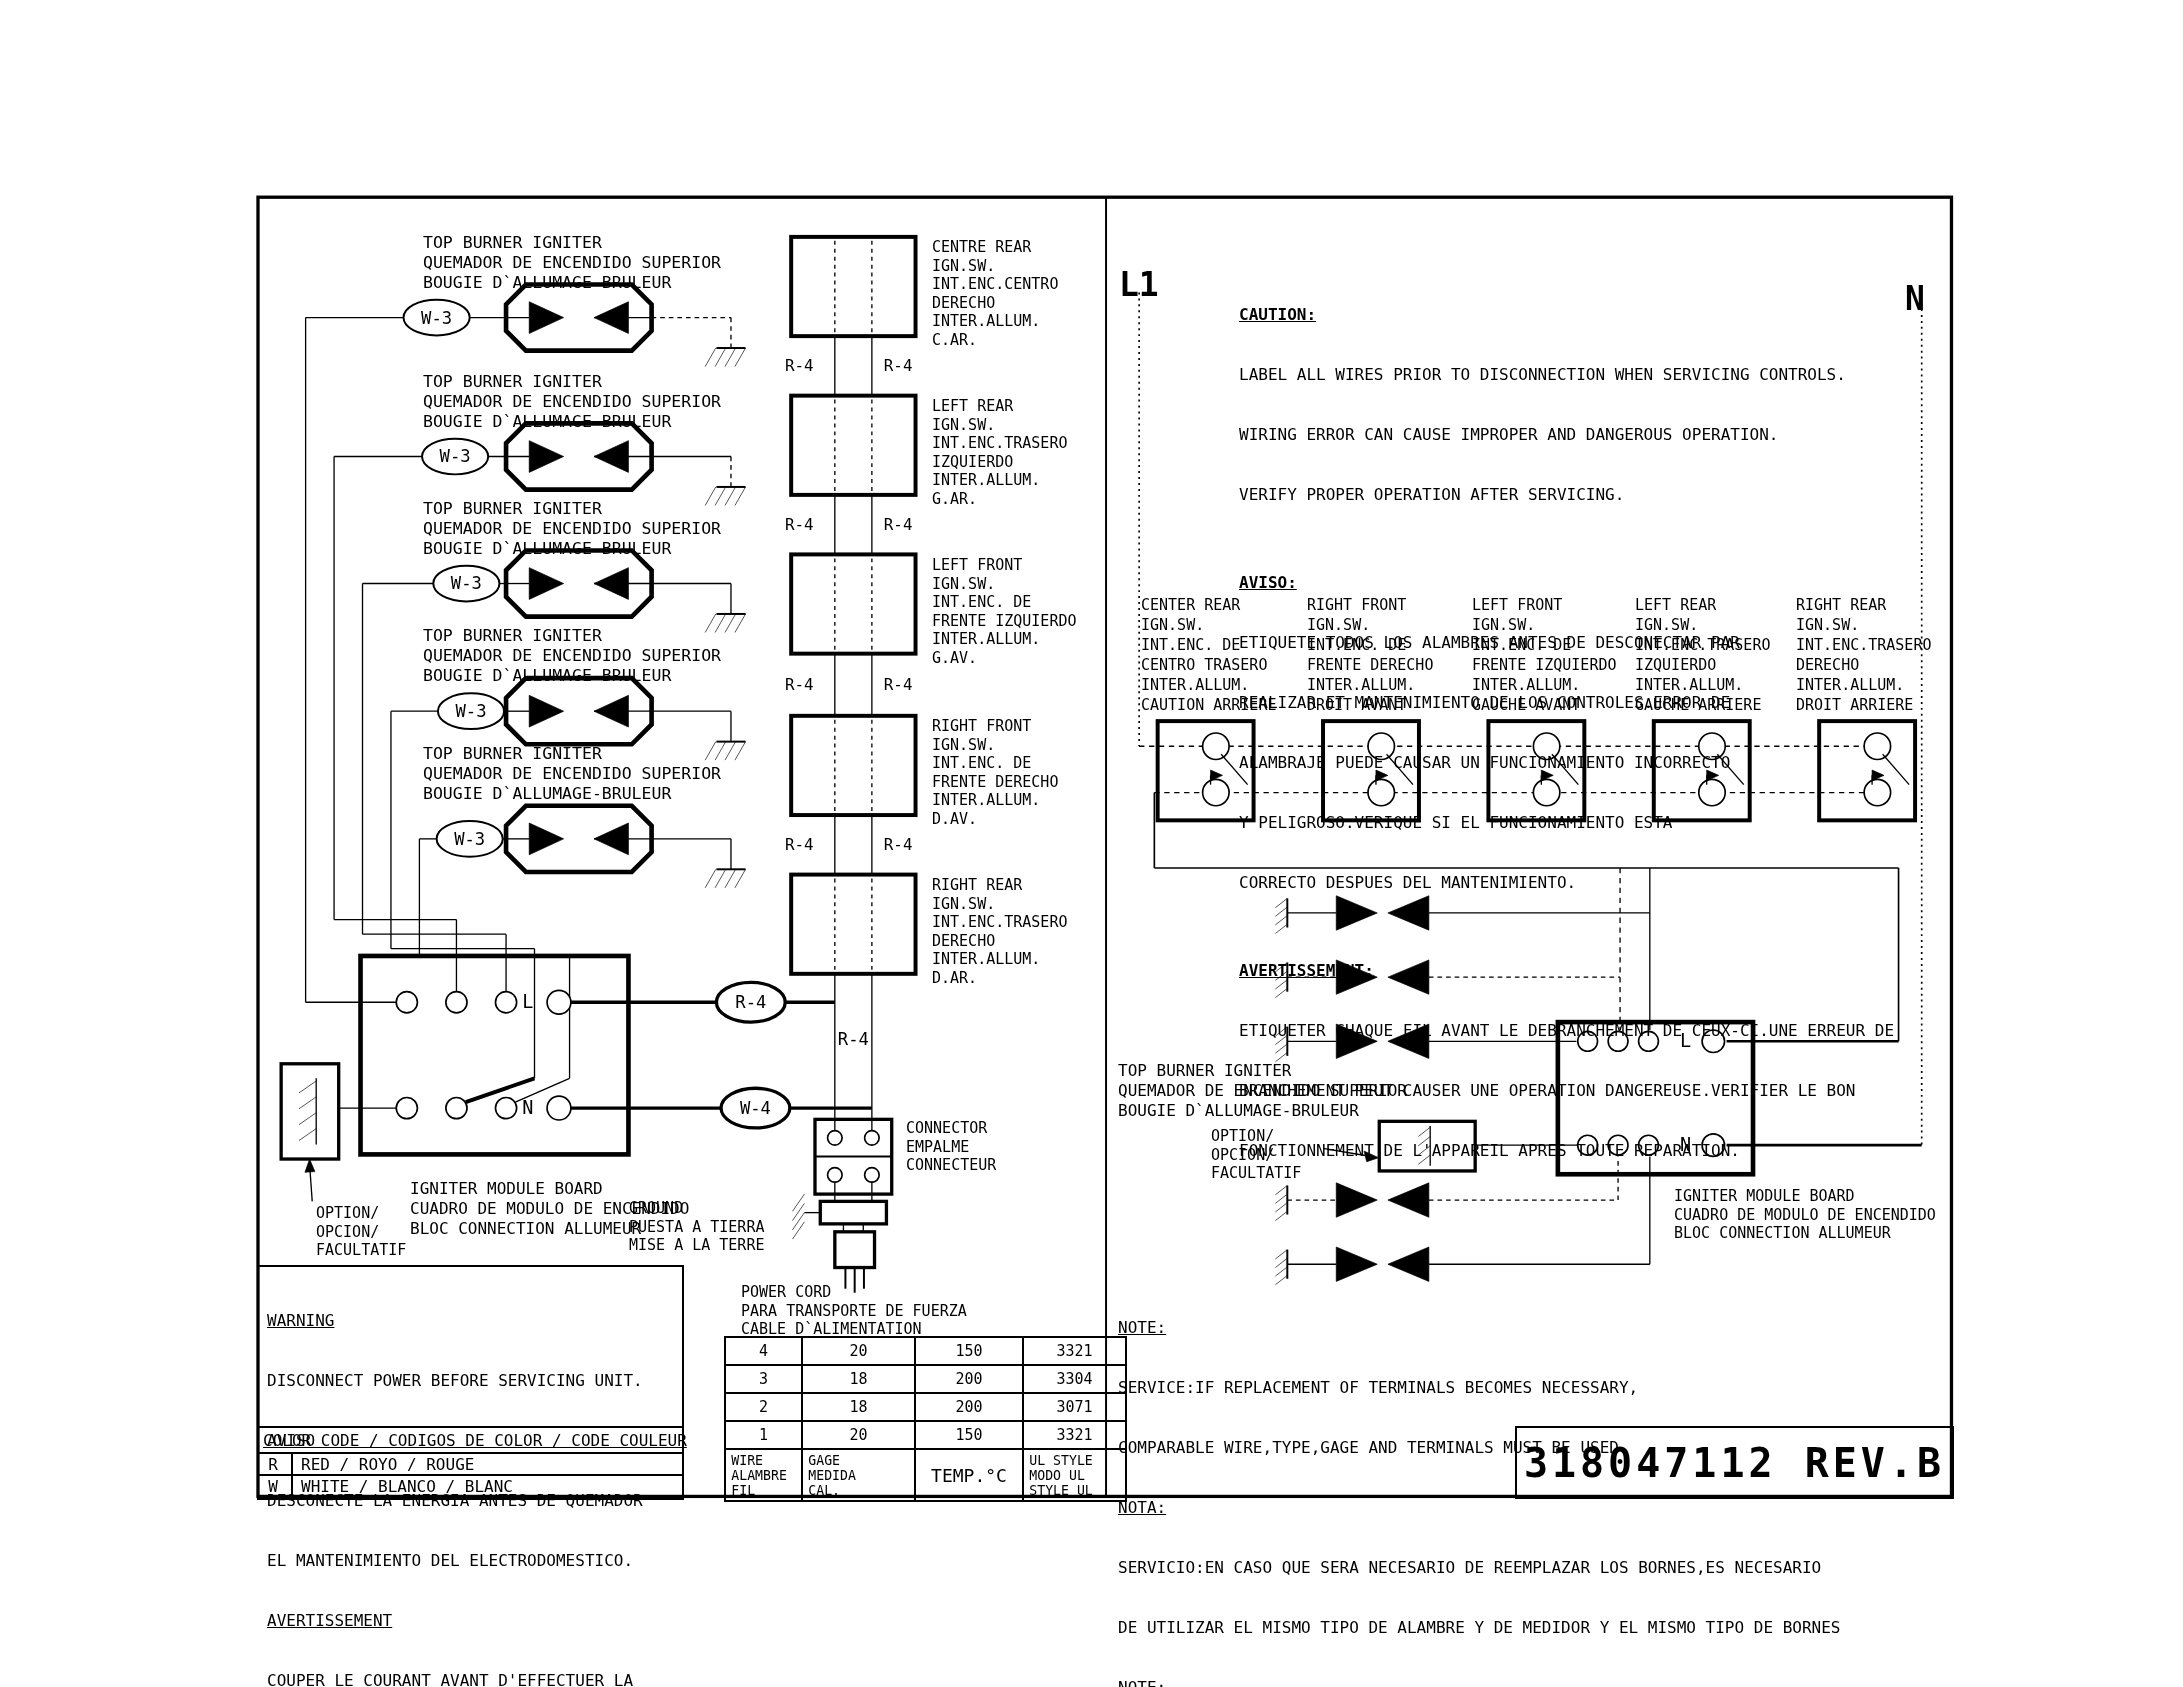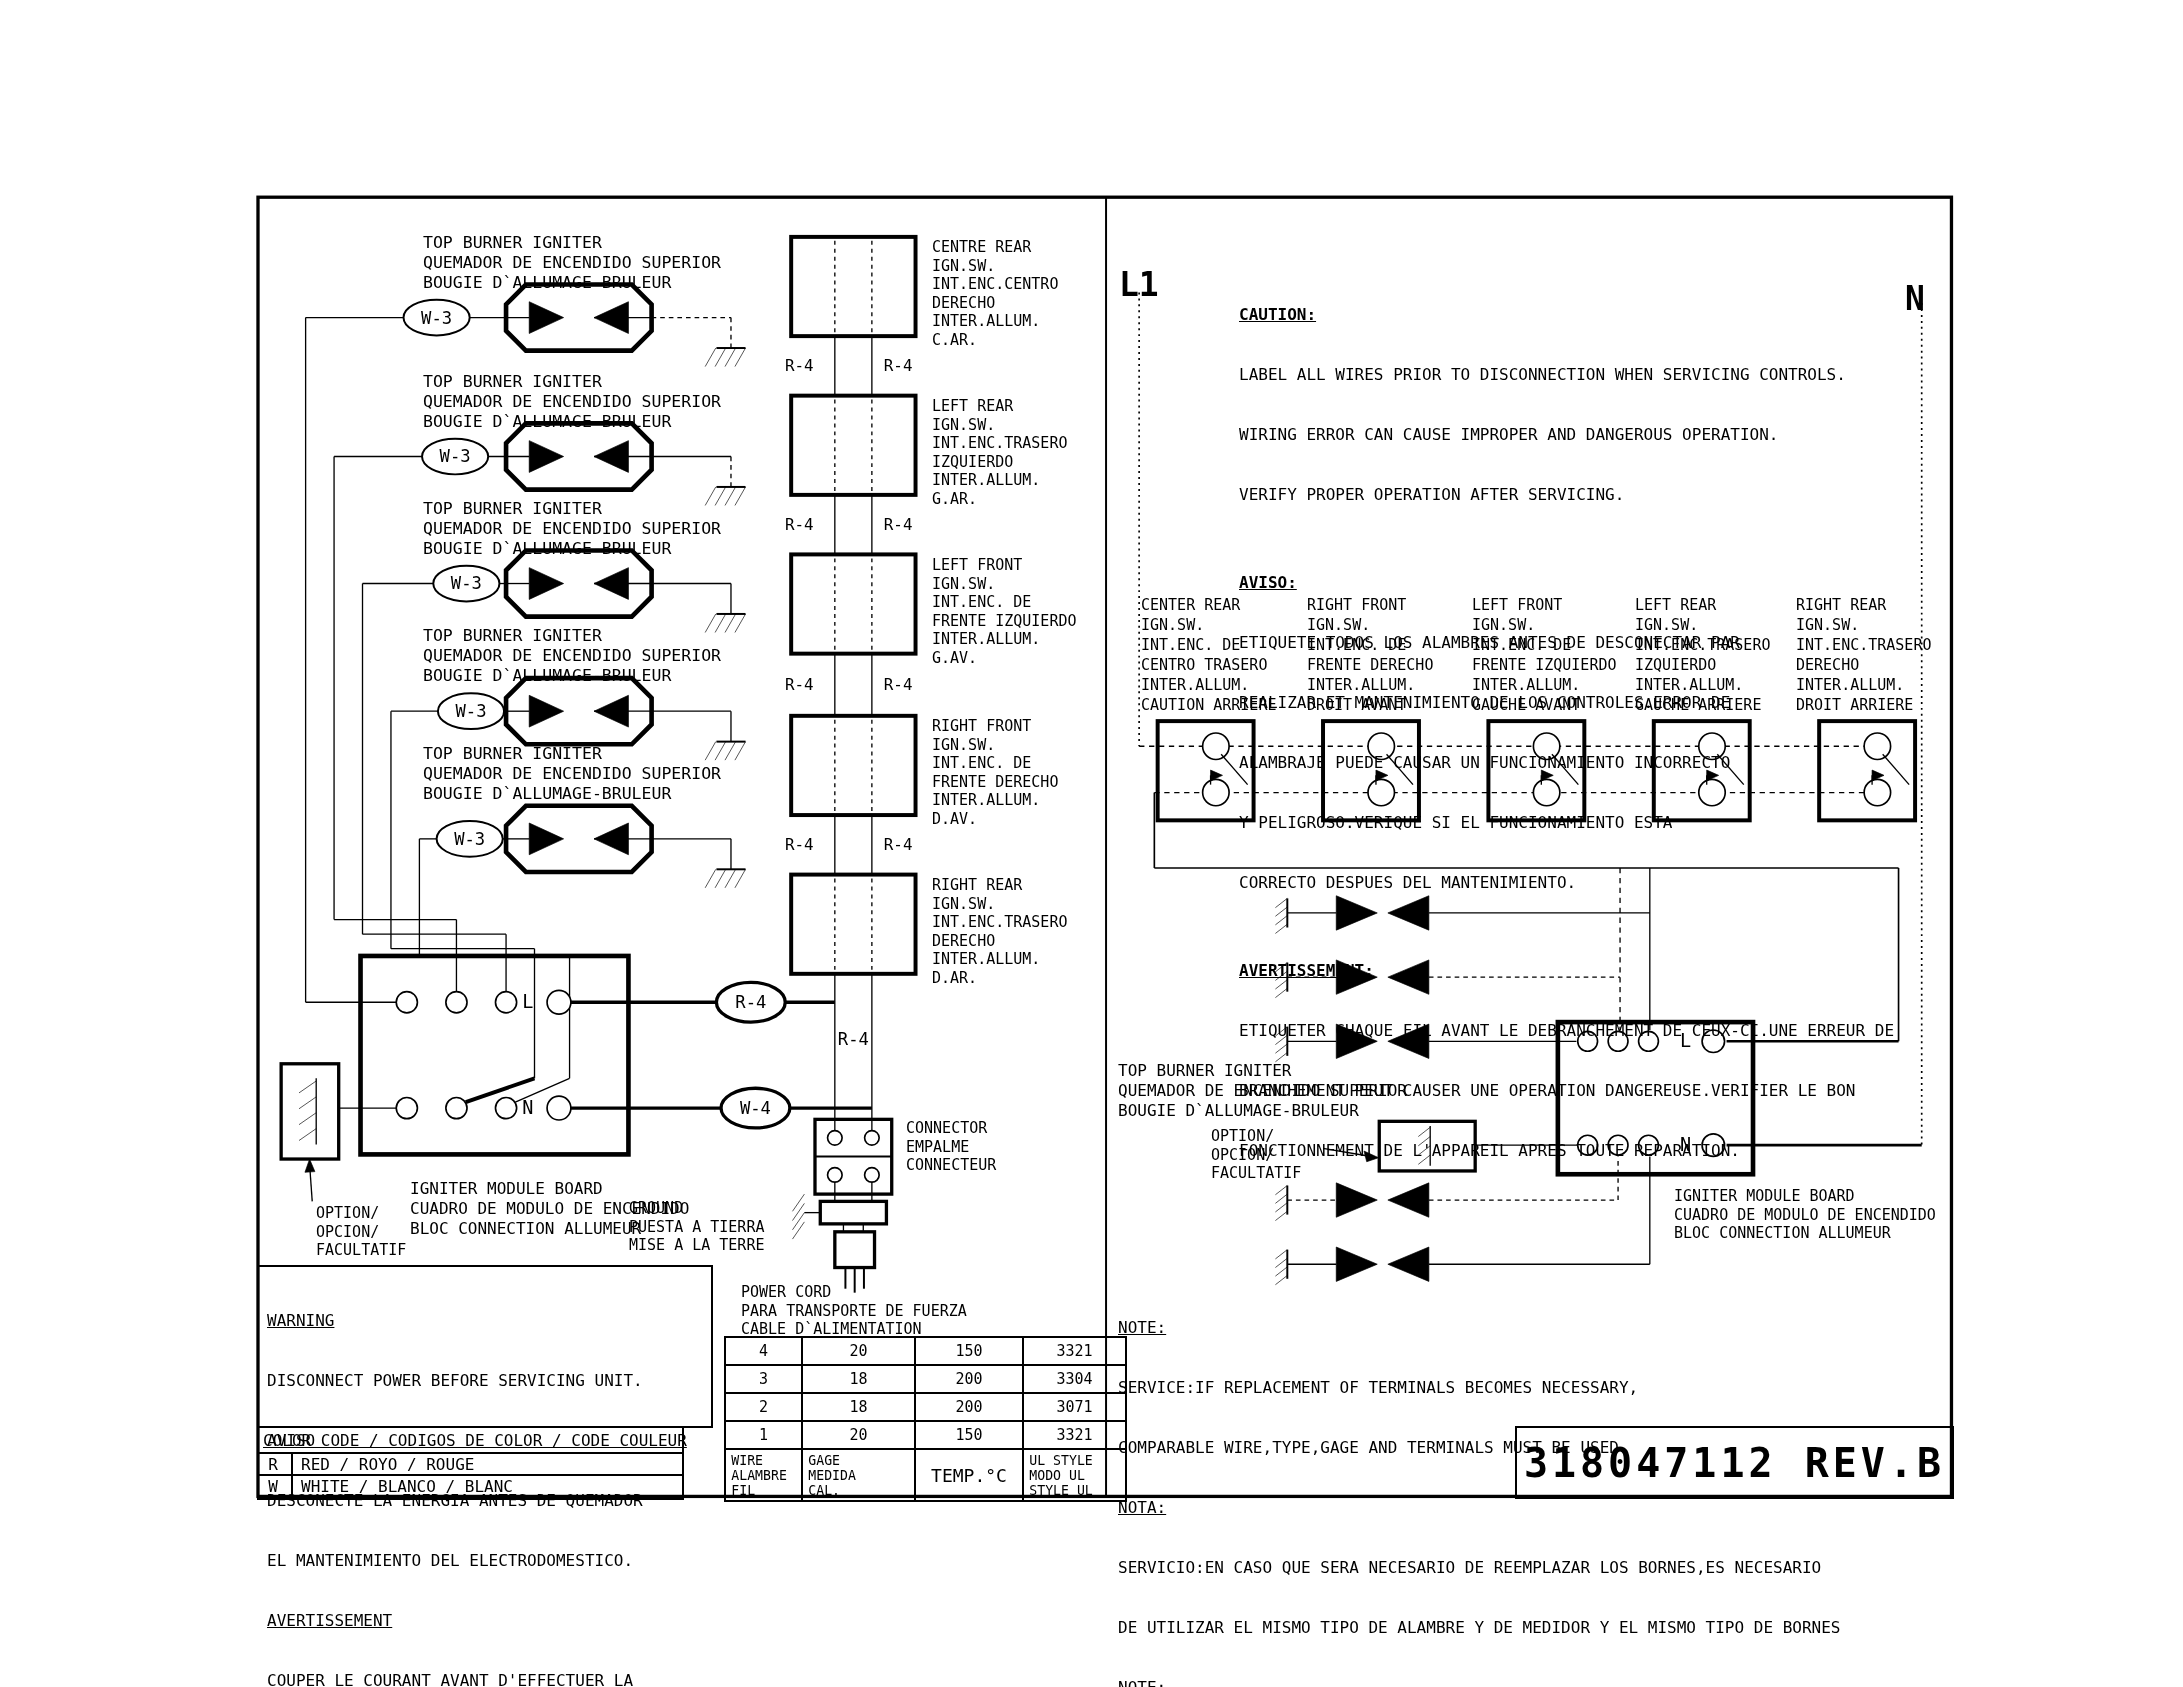--- a/index.html
+++ b/index.html
@@ -462,21 +462,21 @@
   <span class="wline">SERVICE:IF REPLACEMENT OF TERMINALS BECOMES NECESSARY,</span>
   <span class="wline">COMPARABLE WIRE,TYPE,GAGE AND TERMINALS MUST BE USED.</span>
   <span class="wline u">NOTA:</span>
   <span class="wline">SERVICIO:EN CASO QUE SERA NECESARIO DE REEMPLAZAR LOS BORNES,ES NECESARIO</span>
   <span class="wline">DE UTILIZAR EL MISMO TIPO DE ALAMBRE Y DE MEDIDOR Y EL MISMO TIPO DE BORNES</span>
   <span class="wline u">NOTE:</span>
   
   
 </div>
 
-<div class="abs" style="left:257px;top:1265px;width:423px;height:159px;border:2.6px solid #000;padding-left:29px;">
+<div class="abs" style="left:257px;top:1265px;width:423px;height:159px;border:2.6px solid #000;">
   <div class="abs t24" style="left:8px;top:4px;">
     <span class="wline u">WARNING</span>
     <span class="wline">DISCONNECT POWER BEFORE SERVICING UNIT.</span>
     <span class="wline u">AVISO</span>
     <span class="wline">DESCONECTE LA ENERGIA ANTES DE QUEMADOR</span>
     <span class="wline">EL MANTENIMIENTO DEL ELECTRODOMESTICO.</span>
     <span class="wline u">AVERTISSEMENT</span>
     <span class="wline">COUPER LE COURANT AVANT D'EFFECTUER LA</span>
     
   </div>

